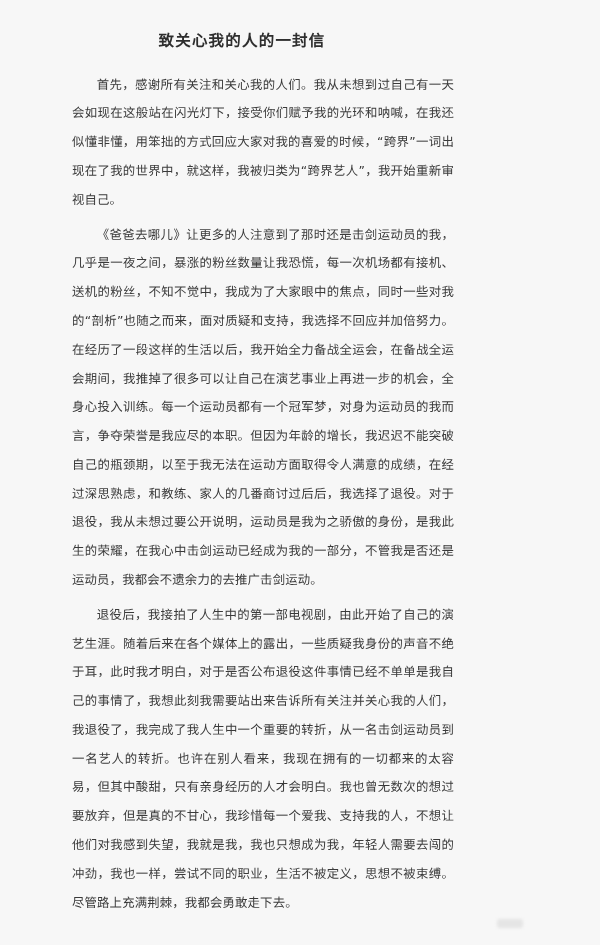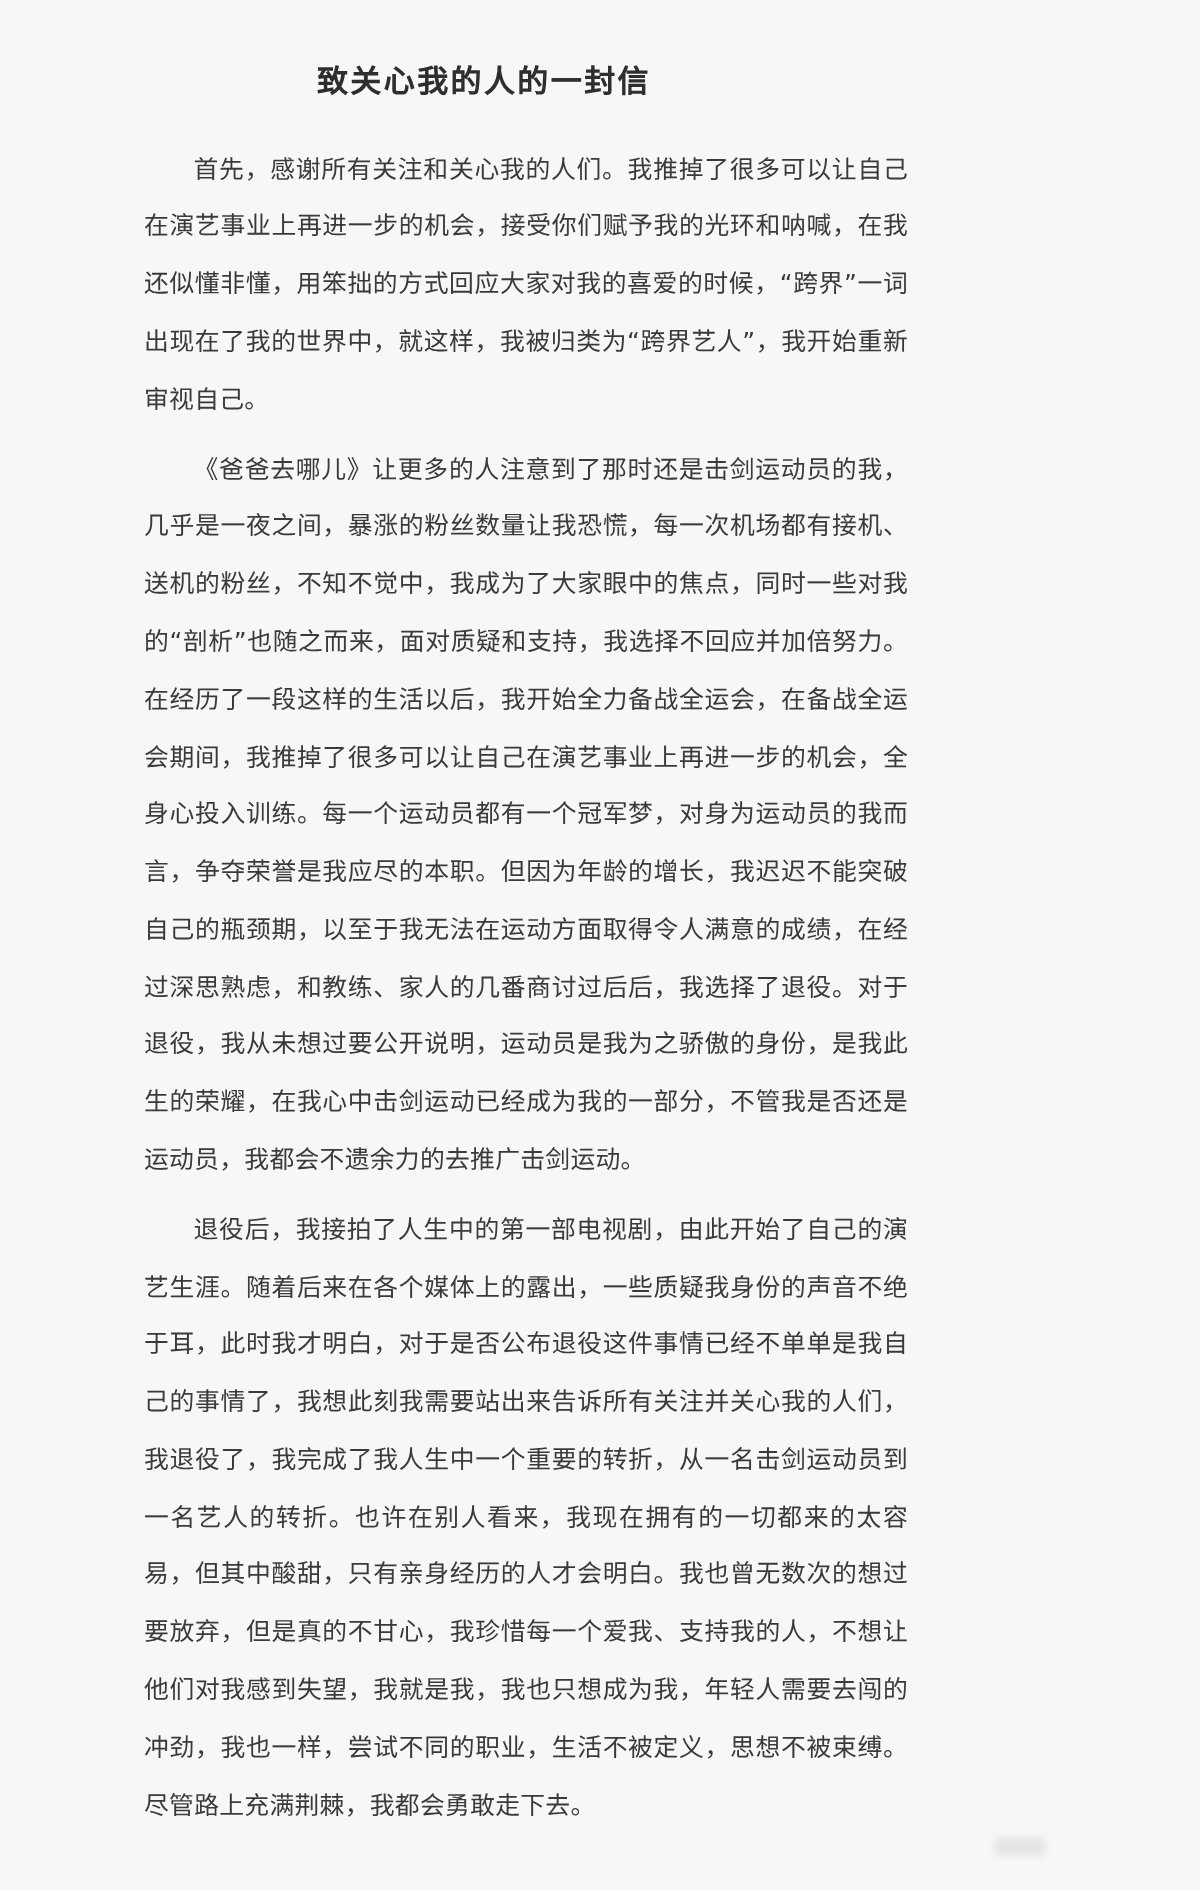--- a/index.html
+++ b/index.html
@@ -96,21 +96,21 @@
 </style>
 </head>
 <body>
 
 <div class="page">
 
   <h1 class="doc-title">致关心我的人的一封信</h1>
 
   <div class="body-block">
 
-    <p class="para">首先，感谢所有关注和关心我的人们。我推掉了很多可以让自己在演艺事业上再进一步的机会，接受你们赋予我的光环和呐喊，在我还似懂非懂，用笨拙的方式回应大家对我的喜爱的时候，“跨界”一词出现在了我的世界中，就这样，我被归类为“跨界艺人”，我开始重新审视自己。</p>
+    <p class="para">首先，感谢所有关注和关心我的人们。我从未想到过自己有一天会如现在这般站在闪光灯下，接受你们赋予我的光环和呐喊，在我还似懂非懂，用笨拙的方式回应大家对我的喜爱的时候，“跨界”一词出现在了我的世界中，就这样，我被归类为“跨界艺人”，我开始重新审视自己。</p>
 
     <p class="para">《爸爸去哪儿》让更多的人注意到了那时还是击剑运动员的我，几乎是一夜之间，暴涨的粉丝数量让我恐慌，每一次机场都有接机、送机的粉丝，不知不觉中，我成为了大家眼中的焦点，同时一些对我的“剖析”也随之而来，面对质疑和支持，我选择不回应并加倍努力。在经历了一段这样的生活以后，我开始全力备战全运会，在备战全运会期间，我推掉了很多可以让自己在演艺事业上再进一步的机会，全身心投入训练。每一个运动员都有一个冠军梦，对身为运动员的我而言，争夺荣誉是我应尽的本职。但因为年龄的增长，我迟迟不能突破自己的瓶颈期，以至于我无法在运动方面取得令人满意的成绩，在经过深思熟虑，和教练、家人的几番商讨过后后，我选择了退役。对于退役，我从未想过要公开说明，运动员是我为之骄傲的身份，是我此生的荣耀，在我心中击剑运动已经成为我的一部分，不管我是否还是运动员，我都会不遗余力的去推广击剑运动。</p>
 
     <p class="para last">退役后，我接拍了人生中的第一部电视剧，由此开始了自己的演艺生涯。随着后来在各个媒体上的露出，一些质疑我身份的声音不绝于耳，此时我才明白，对于是否公布退役这件事情已经不单单是我自己的事情了，我想此刻我需要站出来告诉所有关注并关心我的人们，我退役了，我完成了我人生中一个重要的转折，从一名击剑运动员到一名艺人的转折。也许在别人看来，我现在拥有的一切都来的太容易，但其中酸甜，只有亲身经历的人才会明白。我也曾无数次的想过要放弃，但是真的不甘心，我珍惜每一个爱我、支持我的人，不想让他们对我感到失望，我就是我，我也只想成为我，年轻人需要去闯的冲劲，我也一样，尝试不同的职业，生活不被定义，思想不被束缚。尽管路上充满荆棘，我都会勇敢走下去。</p>
 
   </div>
 
   <div class="signature-block">
     <div class="signature-name">董力</div>
     <div class="signature-date">2018 年 8 月 24 日</div>

